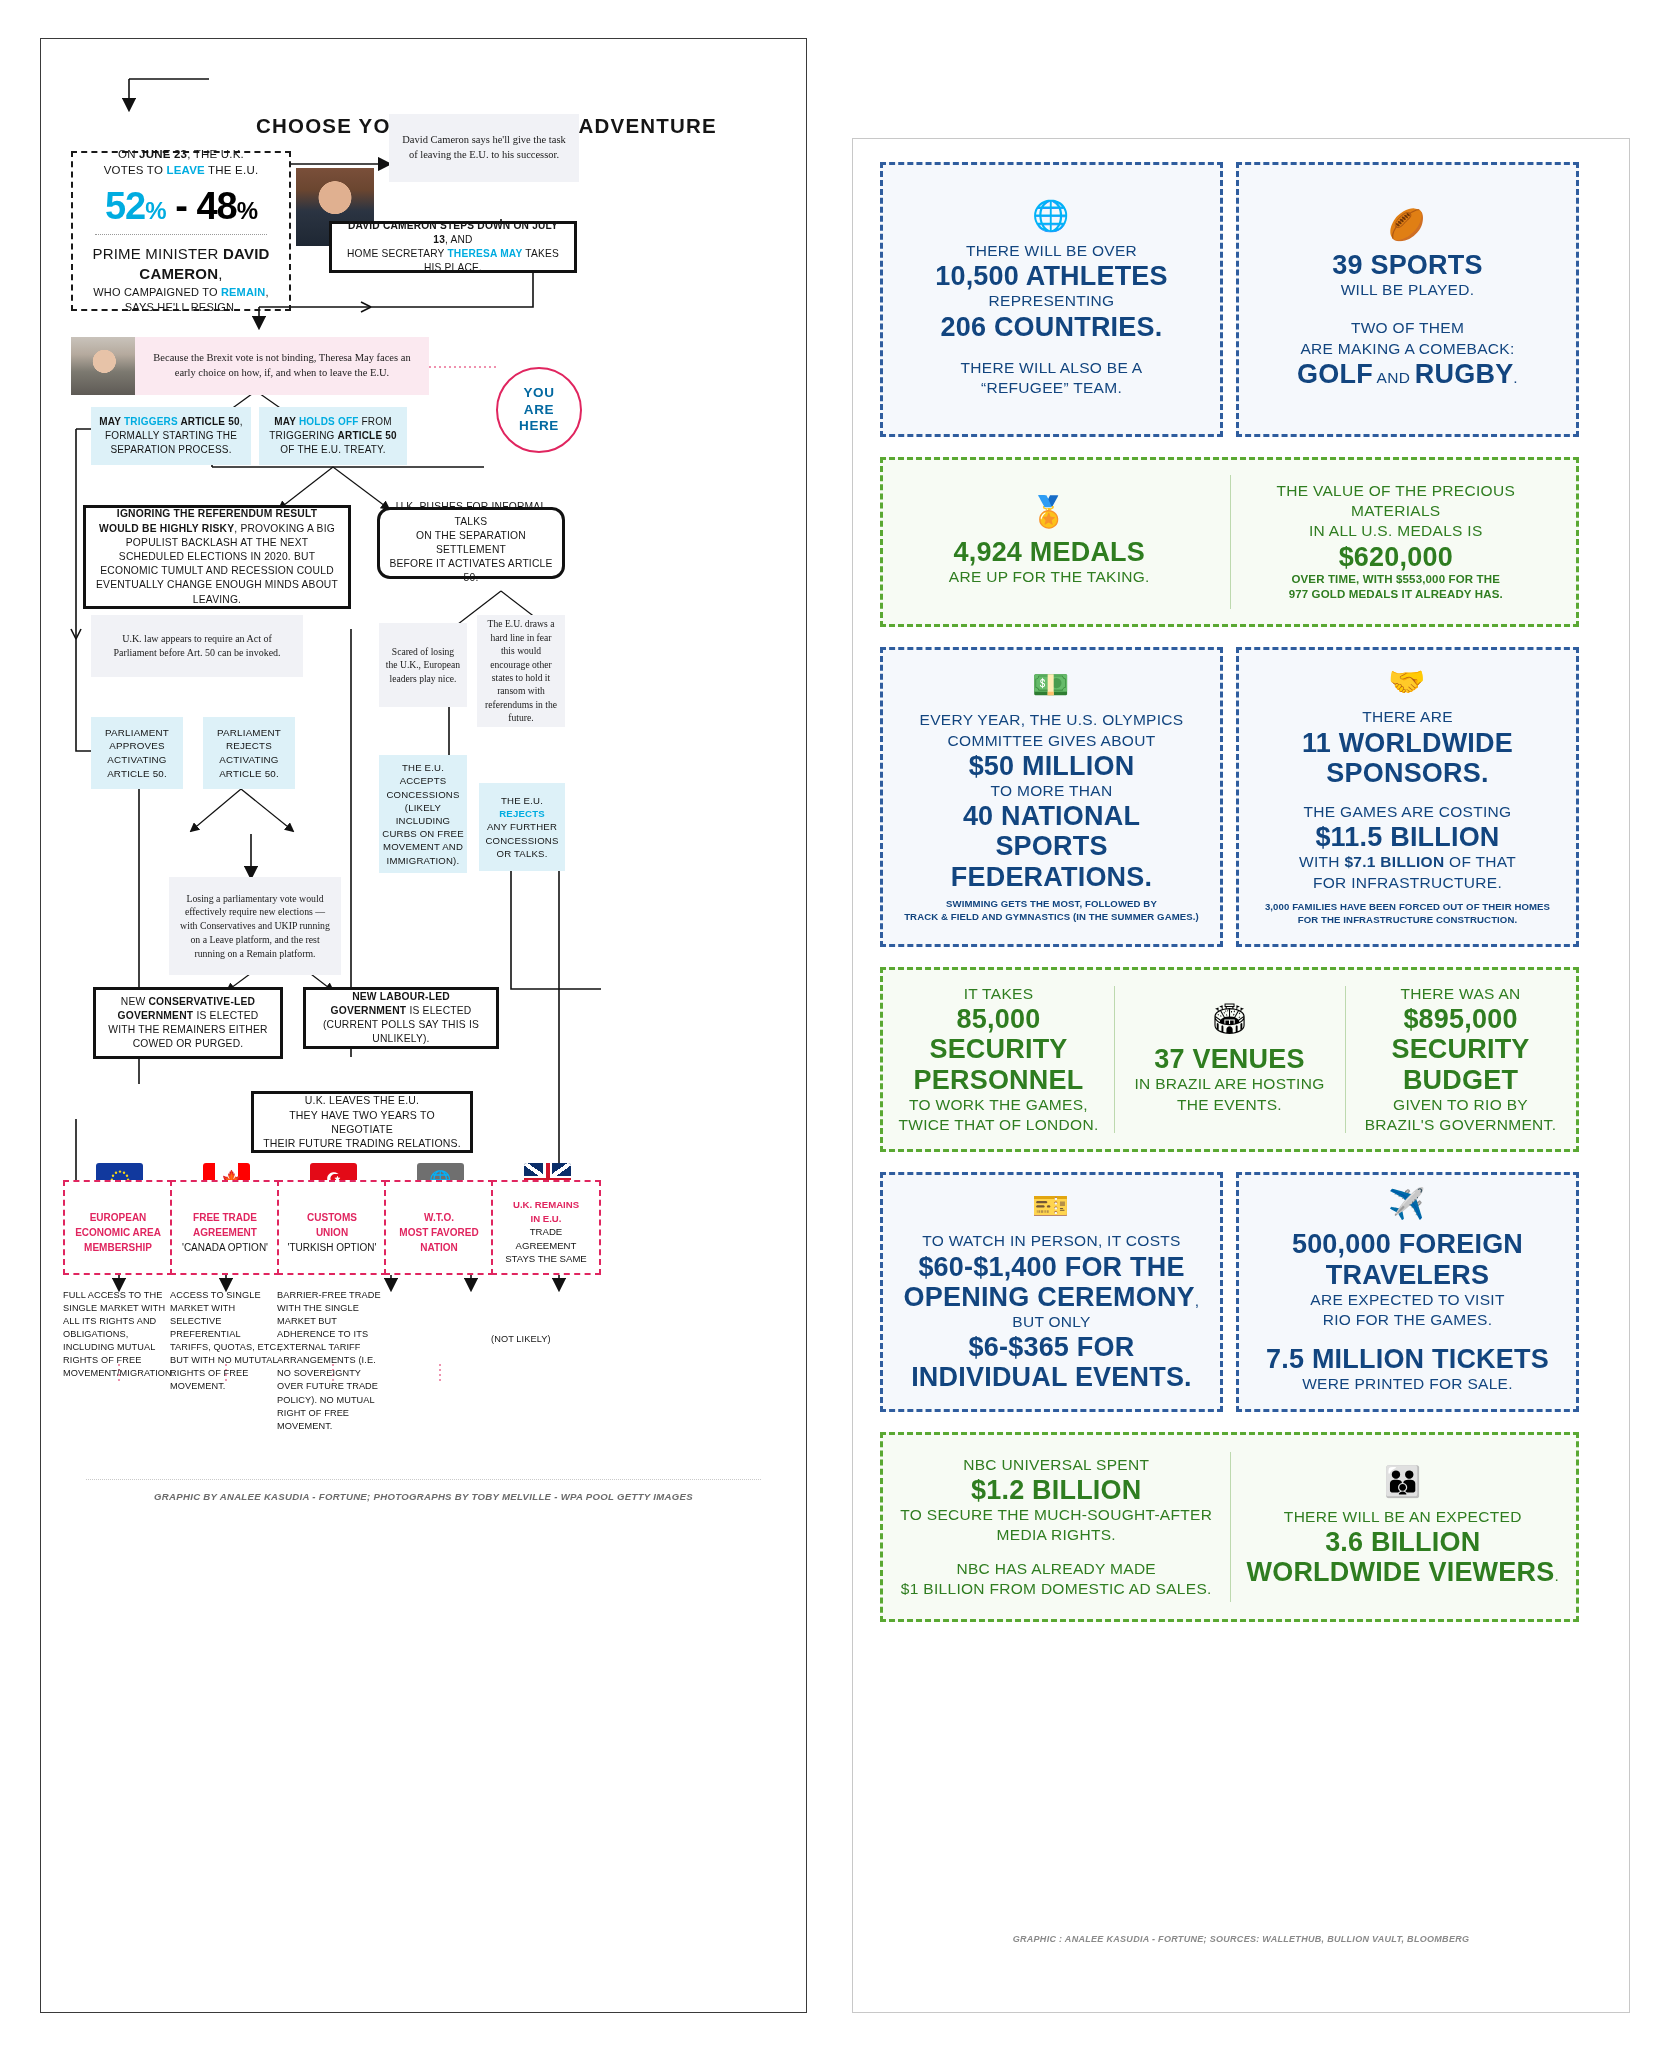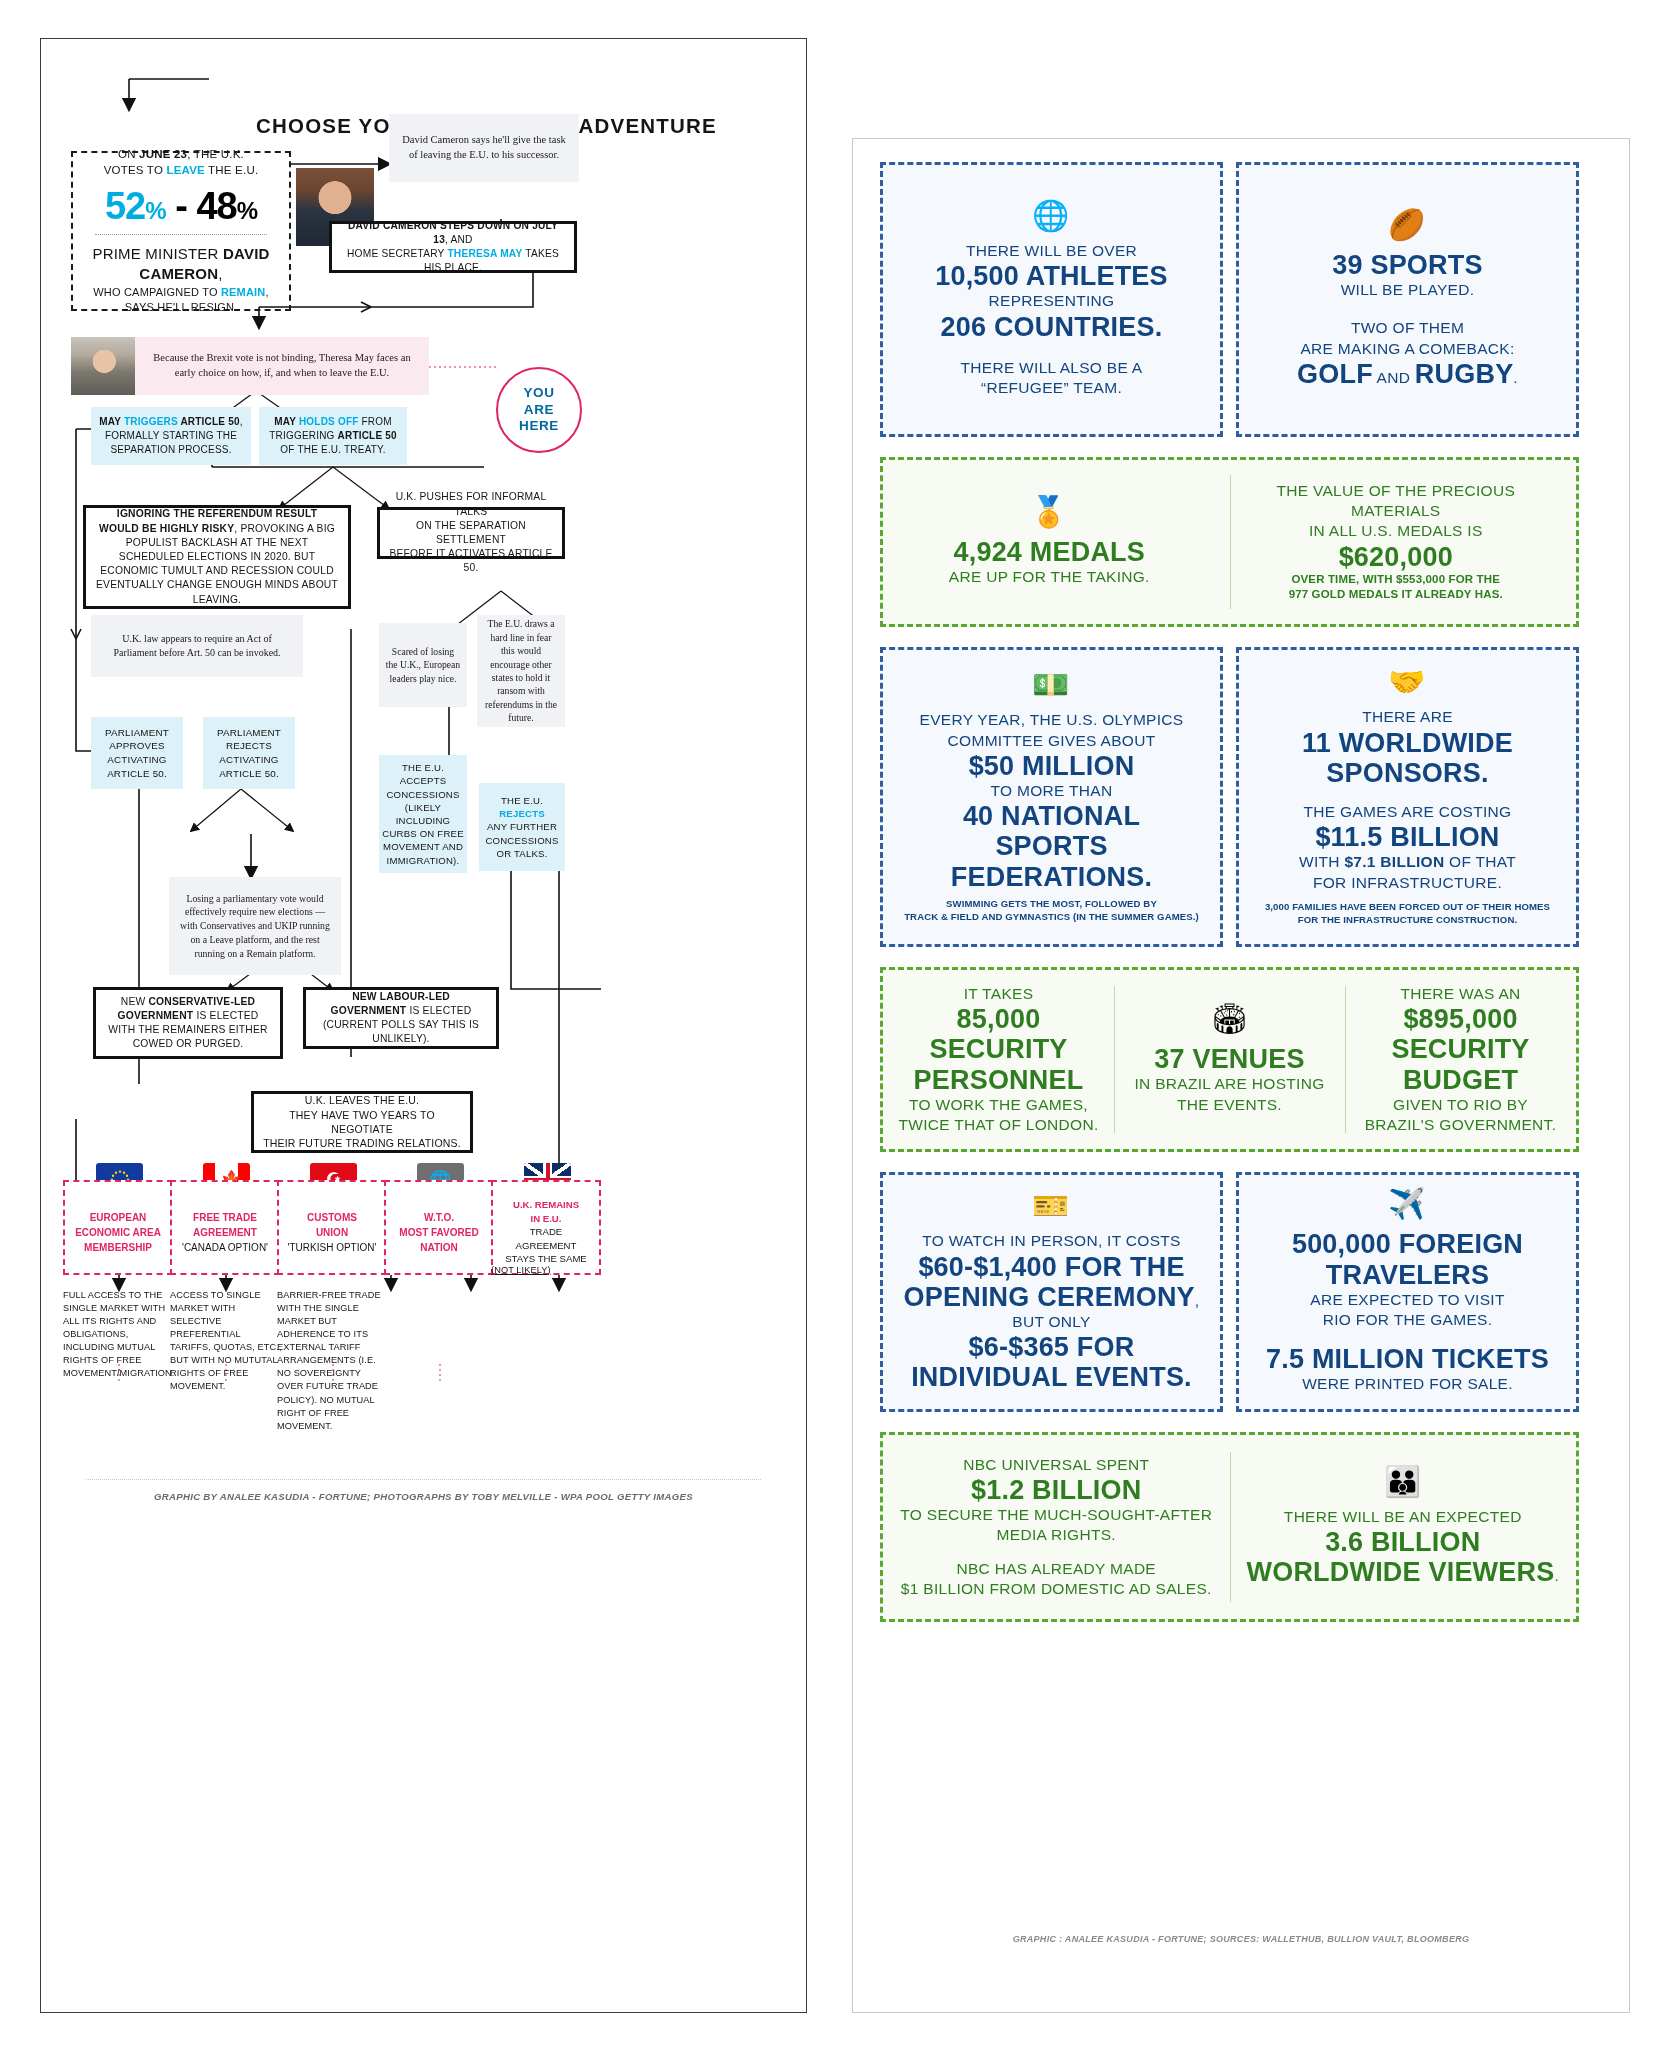--- a/index.html
+++ b/index.html
@@ -262,21 +262,21 @@
       </div>
       <div class="t-caps" style="font-size:10px;">OF THE E.U. TREATY.</div>
     </div>
 
     <div class="box box-solid" style="left:42px;top:466px;width:268px;height:104px;padding:6px 10px;">
       <div class="t-caps" style="font-size:10.3px;">
         <span class="b">IGNORING THE REFERENDUM RESULT WOULD BE HIGHLY RISKY</span><span>, PROVOKING A BIG POPULIST BACKLASH AT THE NEXT SCHEDULED ELECTIONS IN 2020. BUT ECONOMIC TUMULT AND RECESSION COULD EVENTUALLY CHANGE ENOUGH MINDS ABOUT LEAVING.</span>
       </div>
     </div>
 
-    <div class="box box-solid" style="left:336px;top:468px;width:188px;height:52px;padding:4px 8px;">
+    <div class="box box-solid" style="left:336px;top:468px;width:188px;height:72px;padding:4px 8px;border-radius:13px;">
       <div class="t-caps b" style="font-size:10.3px;">U.K. PUSHES FOR INFORMAL TALKS</div>
       <div class="t-caps b" style="font-size:10.3px;">ON THE SEPARATION SETTLEMENT</div>
       <div class="t-caps" style="font-size:10.3px;">BEFORE IT ACTIVATES ARTICLE 50.</div>
     </div>
 
     <div class="box box-grey" style="left:50px;top:576px;width:212px;height:62px;padding:6px 18px;">
       <div class="t-serif" style="font-size:10px;">U.K. law appears to require an Act of Parliament before Art. 50 can be invoked.</div>
     </div>
 
     <div class="box box-grey" style="left:338px;top:584px;width:88px;height:84px;padding:4px 6px;">
@@ -407,21 +407,21 @@
       <div style="position:absolute;left:0;top:15px;width:47px;height:3.5px;background:#cf142b;"></div>
       <div style="position:absolute;left:21.5px;top:0;width:4.5px;height:33px;background:#cf142b;"></div>
     </div>
     <div class="box box-dashpink" style="left:450px;top:1141px;width:110px;height:95px;padding:13px 4px 4px;">
       <div class="hl-pink" style="font-size:9.6px;line-height:1.42;">U.K. REMAINS</div>
       <div class="hl-pink" style="font-size:9.6px;line-height:1.42;">IN E.U.</div>
       <div style="font-size:9.6px;line-height:1.42;font-weight:500;color:#151515;">TRADE</div>
       <div style="font-size:9.6px;line-height:1.42;font-weight:500;color:#151515;">AGREEMENT</div>
       <div style="font-size:9.6px;line-height:1.42;font-weight:500;color:#151515;">STAYS THE SAME</div>
     </div>
-    <div class="optnote" style="left:450px;top:1225px;width:112px;text-decoration:underline;">(NOT LIKELY)</div>
+    <div class="optnote" style="left:450px;top:1294px;width:112px;">(NOT LIKELY)</div>
 
     <div class="credit-rule" style="left:45px;right:45px;top:1440px;"></div>
     <div class="credit" style="top:1452px;">GRAPHIC BY ANALEE KASUDIA - FORTUNE; PHOTOGRAPHS BY TOBY MELVILLE - WPA POOL GETTY IMAGES</div>
   </div>
 </div>
 
 <div id="right-panel" class="panel">
 
   <div class="card blue" style="left:27px;top:23px;width:343px;height:275px;">
     <div class="ico">🌐</div>

